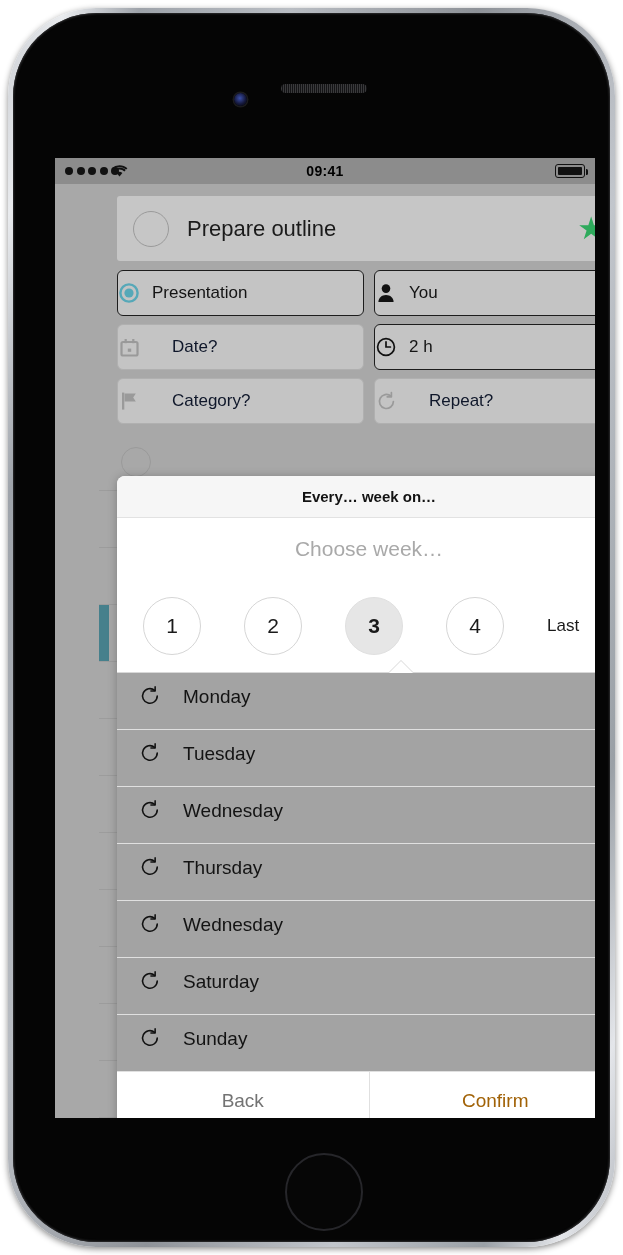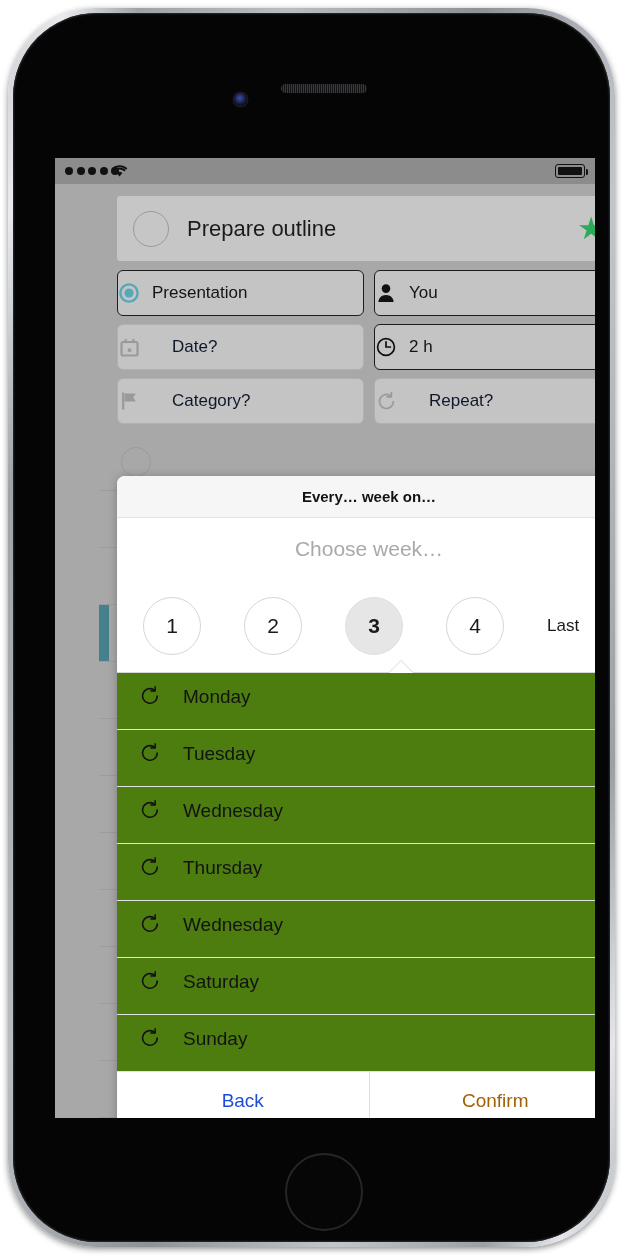--- a/index.html
+++ b/index.html
@@ -125,28 +125,28 @@
   #week-last { font-size: 17px; color: #1a1a1a; }
   #picker-divider { position: relative; height: 1px; background: #d8d8d8; }
   #picker-caret {
     position: absolute; left: 272px; top: -11px; width: 0; height: 0;
     border-left: 12px solid transparent; border-right: 12px solid transparent;
     border-bottom: 12px solid #fff;
     filter: drop-shadow(0 -1px 0 #d8d8d8);
   }
   .day-row {
     height: 57px; display: flex; align-items: center; padding: 0 0 8px 22px;
-    border-bottom: 1px solid #e0e0e0; background: #4d7c0f;
+    border-bottom: 1px solid #e0e0e0; background: #a3a3a3;
   }
   .day-row .ricon { width: 24px; height: 24px; flex: none; margin-right: 20px; }
   .day-row .dname { font-size: 19px; color: #131313; }
   #modal-actions { display: flex; height: 58px; }
   .act-btn { flex: 1; display: flex; align-items: center; justify-content: center;
              font-size: 19px; background: #fff; }
-  #back-button { color: #1d4ed8; border-right: 1px solid #e0e0e0; }
+  #back-button { color: #737373; border-right: 1px solid #e0e0e0; }
   #confirm-button { color: #a16207; }
 </style>
 </head>
 <body>
 
 <div id="phone-frame">
   <div id="phone-body">
     <div id="earpiece"></div>
     <div id="camera"></div>
     <div id="home-button"></div>
@@ -161,20 +161,21 @@
             <i></i>
             <i></i>
         </span>
         <span id="wifi-icon">
           <svg width="17" height="13" viewBox="0 0 17 13">
             <path d="M8.5 12.4 5.6 8.9a4.6 4.6 0 0 1 5.8 0z" fill="#111"></path>
             <path d="M8.5 5.6c-1.9 0-3.6.7-4.9 1.9L2.3 5.9A9.4 9.4 0 0 1 8.5 3.6c2.4 0 4.6.9 6.2 2.3l-1.3 1.6a7.2 7.2 0 0 0-4.9-1.9z" fill="#111"></path>
             <path d="M8.5 1.2c3 0 5.8 1.1 7.9 3l-1.2 1.4A10.6 10.6 0 0 0 8.5 3 10.6 10.6 0 0 0 1.8 5.6L.6 4.2A12.2 12.2 0 0 1 8.5 1.2z" fill="#111"></path>
           </svg>
         </span>
+        <span id="status-time">09:41</span>
         <span id="battery-icon">
             <i></i>
           </span>
       </div>
 
       <div id="app-bg">
 
         <div id="task-header">
           <span id="task-check"></span>
           <span id="task-title">Prepare outline</span>

